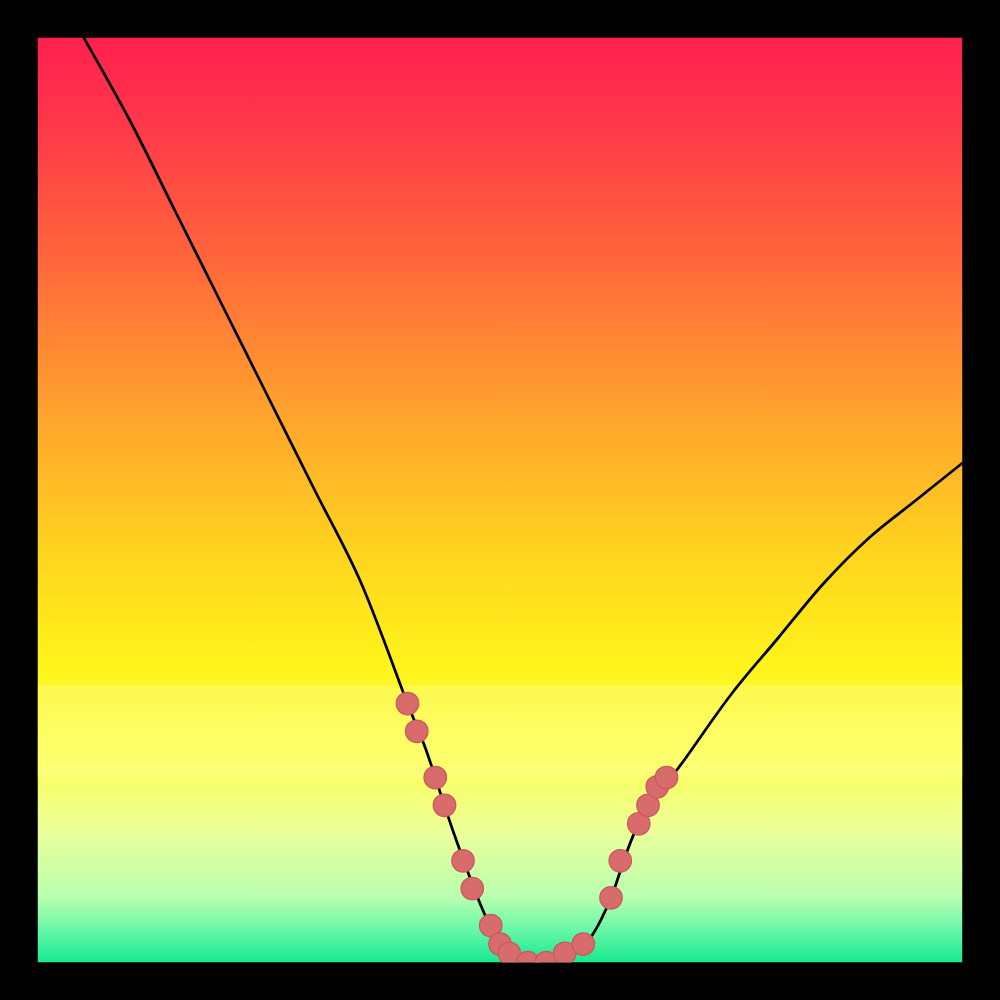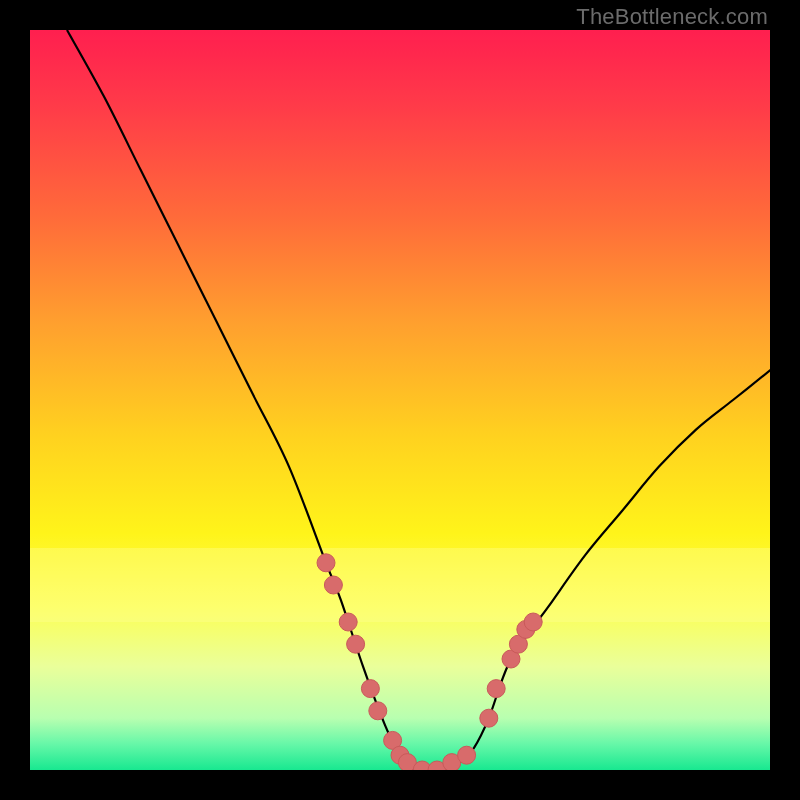--- a/index.html
+++ b/index.html
@@ -40,21 +40,20 @@
     font-size: 22px;
     font-weight: 500;
     letter-spacing: 0.2px;
     user-select: none;
   }
 </style>
 </head>
 <body>
 
 <div class="frame">
-  <div class="watermark">TheBottleneck.com</div>
   <div class="plot-area">
     <svg class="gradient-bg" viewBox="0 0 740 740" preserveAspectRatio="none">
       <defs>
         <linearGradient id="bg-grad" x1="0" y1="0" x2="0" y2="1">
             <stop offset="0.00%" stop-color="#ff1f4f"></stop>
             <stop offset="10.00%" stop-color="#ff3a49"></stop>
             <stop offset="25.00%" stop-color="#ff6a3a"></stop>
             <stop offset="40.00%" stop-color="#ffa12e"></stop>
             <stop offset="55.00%" stop-color="#ffd21f"></stop>
             <stop offset="68.00%" stop-color="#fff41a"></stop>

